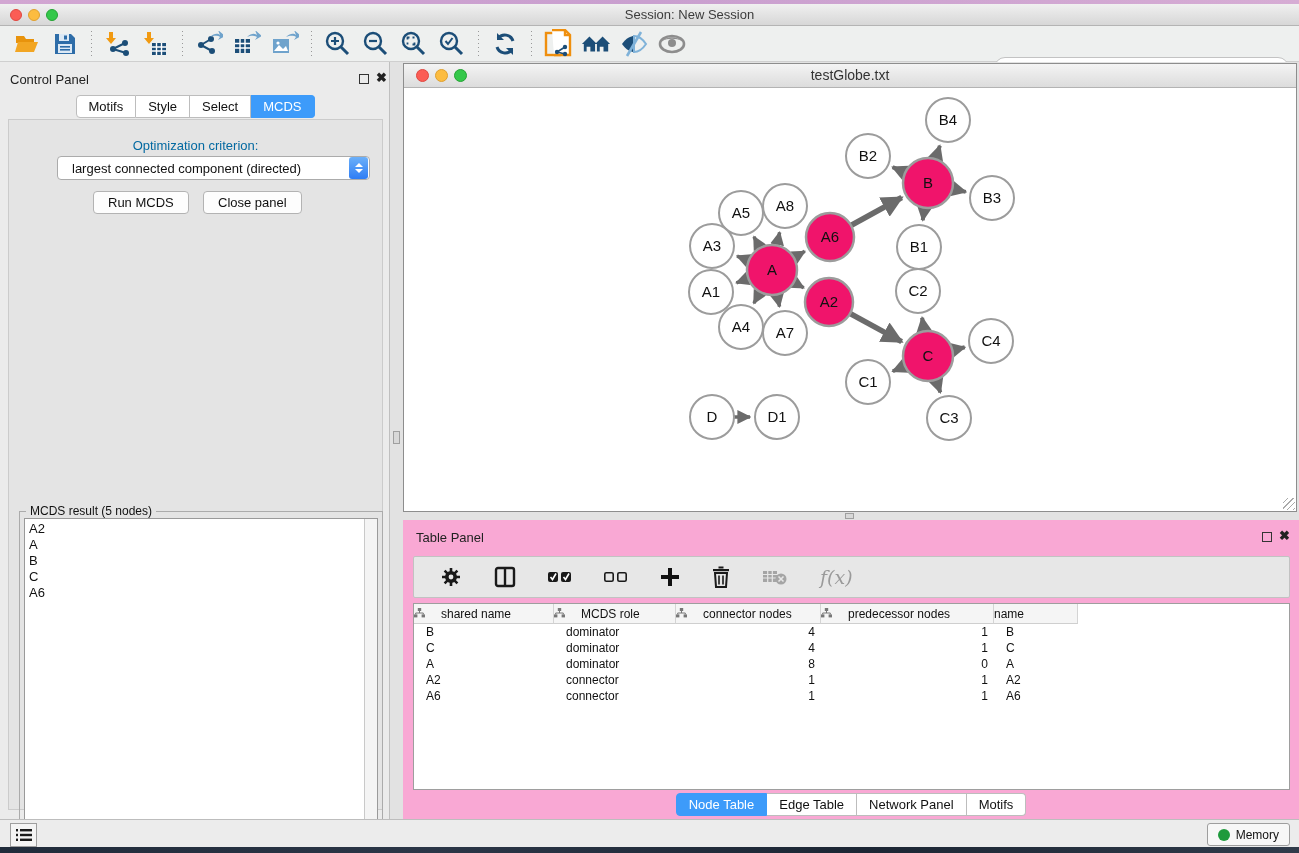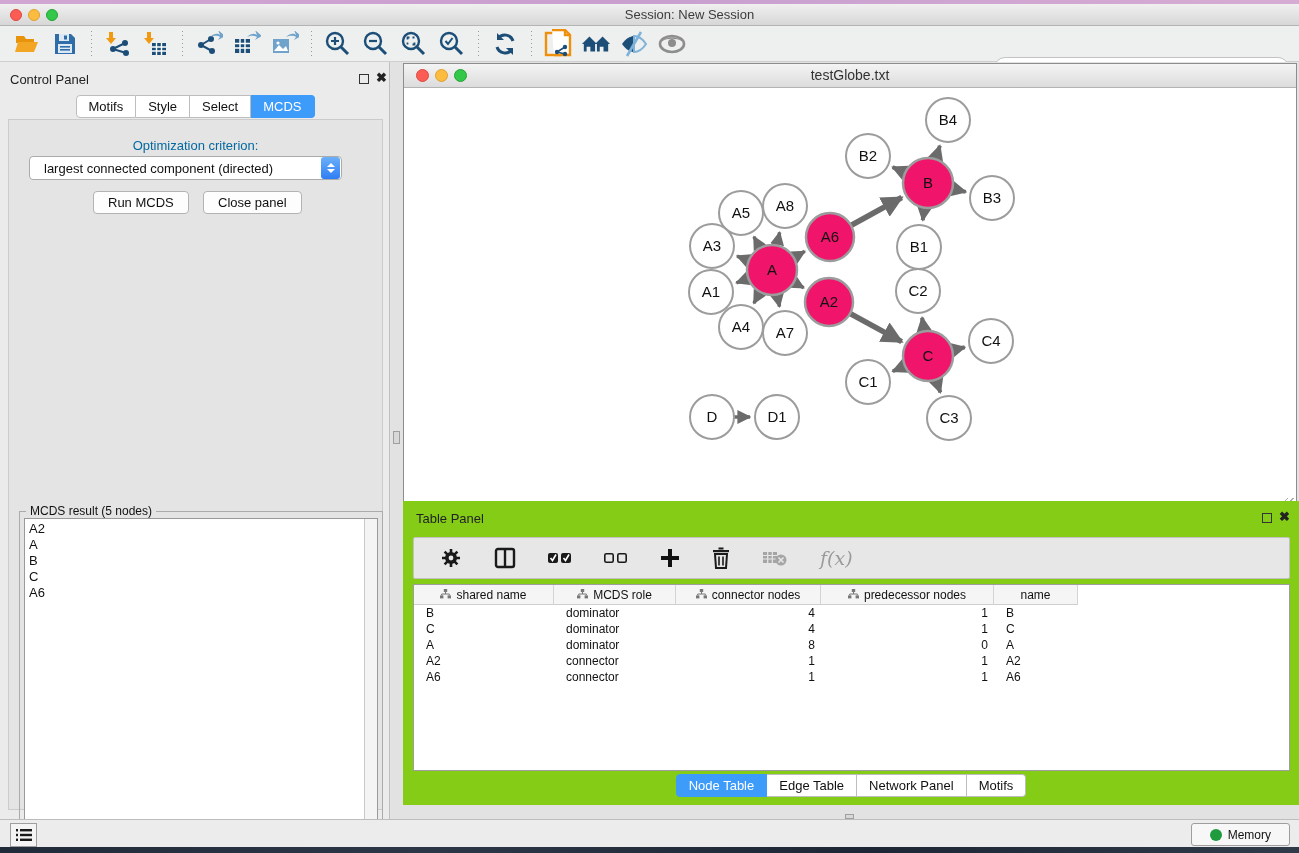--- a/index.html
+++ b/index.html
@@ -48,21 +48,21 @@
   .close-ico { font-size:13px; font-weight:bold; color:#222; line-height:10px; }
   #cp-tabs { left:0; top:33px; width:390px; display:flex; justify-content:center; }
   .jtab { font-size:13px; padding:3px 12px; background:#fff; border:1px solid #bdbdbd;
     border-left:none; color:#111; }
   .jtab:first-child { border-left:1px solid #bdbdbd; border-radius:4px 0 0 4px; }
   .jtab:last-child { border-radius:0 4px 4px 0; }
   .jtab.active { background:#3d9bfa; border-color:#3d9bfa; color:#fff; }
   #cp-body { left:8px; top:57px; width:375px; height:691px; background:#e4e4e4;
     border:1px solid #cbcbcb; }
   #opt-label { width:100%; text-align:center; top:18px; font-size:13px; color:#0369a1; }
-  #criterion-combo { left:20px; top:36px; width:313px; height:24px; background:#fff;
+  #criterion-combo { left:48px; top:36px; width:313px; height:24px; background:#fff;
     border:1px solid #ababab; border-radius:4px; display:flex; align-items:center; }
   #criterion-text { flex:1; font-size:13px; color:#111; padding-left:14px; }
   #combo-stepper { width:19px; height:22px; margin-right:1px; border-radius:3px;
     background:linear-gradient(#6cb0f9,#2e7df5); display:flex; flex-direction:column;
     align-items:center; justify-content:center; gap:2px; }
   .chev-up { width:0; height:0; border-left:4px solid transparent; border-right:4px solid transparent;
     border-bottom:4px solid #fff; }
   .chev-dn { width:0; height:0; border-left:4px solid transparent; border-right:4px solid transparent;
     border-top:4px solid #fff; }
   .push-btn { position:absolute; top:71px; height:23px; background:#fdfdfd;
@@ -90,47 +90,47 @@
     background:#fff; }
   #net-titlebar { position:absolute; left:0; top:0; width:100%; height:24px;
     background:linear-gradient(#f4f4f4,#dcdcdc); border-bottom:1px solid #b3b3b3; }
   #net-titlebar .tl { width:13px; height:13px; top:5px; }
   #net-title-text { width:100%; text-align:center; font-size:14px; color:#333; line-height:23px; }
   #net-canvas { position:absolute; left:0; top:24px; width:892px; height:423px; background:#fff; }
   #resize-grip { position:absolute; right:1px; bottom:1px; width:12px; height:12px;
     background:repeating-linear-gradient(135deg, transparent 0 3px, #aaa 3px 4px); }
 
   
-  #table-panel { left:403px; top:501px; width:896px; height:304px; background:#84cc16;text-decoration:underline; }
+  #table-panel { left:403px; top:520px; width:896px; height:304px; background:#f9a8d4;text-decoration:underline; }
   #tp-title { left:13px; top:10px; }
   #tp-toolbar { position:absolute; left:10px; top:36px; width:877px; height:42px; background:#e7e7e7;
     border:1px solid #c2c2c2; border-radius:2px; display:flex; align-items:center; padding-left:10px; }
   .tp-icon { margin:0 16px; display:flex; align-items:center; justify-content:center; }
   #fx-icon { font-family:"DejaVu Serif", serif; font-style:italic; font-size:19px; color:#9a9a9a; }
 
   #node-table { position:absolute; left:10px; top:83px; width:877px; height:187px; background:#fff;
     border:1px solid #9e9e9e; overflow:hidden; }
   #nt-header { display:flex; height:20px; font-size:12px; color:#111; }
-  .nt-hcell { display:flex; align-items:center; justify-content:center; gap:5px;
+  .nt-hcell { display:flex; align-items:center; gap:16px;
     background:#f5f5f5; border-right:1px solid #d4d4d4; border-bottom:1px solid #cfcfcf; }
   .nt-row { display:flex; height:16px; font-size:12px; color:#111; }
   .nt-cell { overflow:hidden; white-space:nowrap; }
   .al { text-align:left; padding-left:12px; }
   .ar { text-align:right; padding-right:6px; }
 
   #tp-tabs { position:absolute; left:0; top:273px; width:100%; display:flex; justify-content:center; }
 
   
   #status-bar { left:0; top:819px; width:1299px; height:28px; background:#ececec;
     border-top:1px solid #bdbdbd; }
   #list-btn { position:absolute; left:10px; top:3px; width:27px; height:24px; background:#f4f4f4;
     border:1px solid #9e9e9e; display:flex; align-items:center; justify-content:center; }
   #memory-btn { position:absolute; right:9px; top:3px; height:23px; background:#f7f7f7;
     border:1px solid #9e9e9e; border-radius:3px; display:flex; align-items:center; gap:6px;
-    padding:0 18px; font-size:12px; color:#111; }
+    padding:0 10px; font-size:12px; color:#111; }
   #memory-dot { width:12px; height:12px; border-radius:50%; background:#1f9a3d; }
 </style>
 </head>
 <body>
 
 <div id="wall-top" class="abs"></div>
 
 <div id="titlebar" class="abs">
   <span class="tl red" style="left:10px"></span>
   <span class="tl yellow" style="left:28px"></span>

